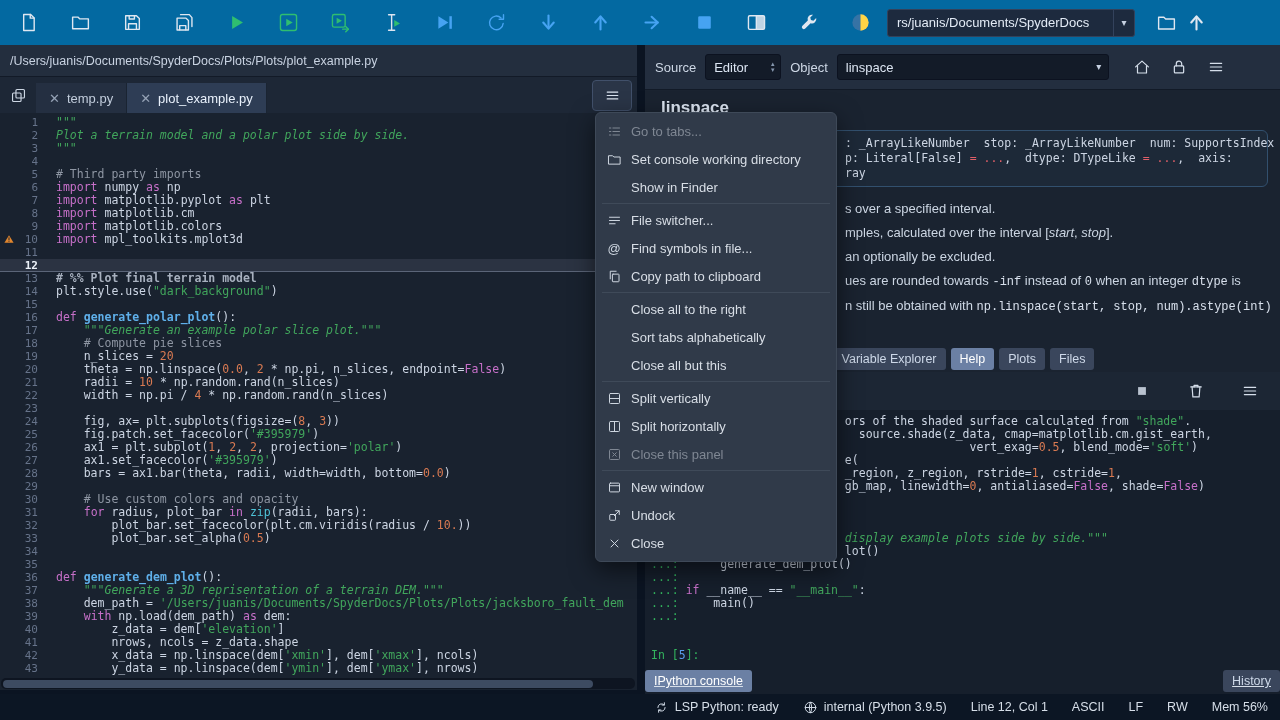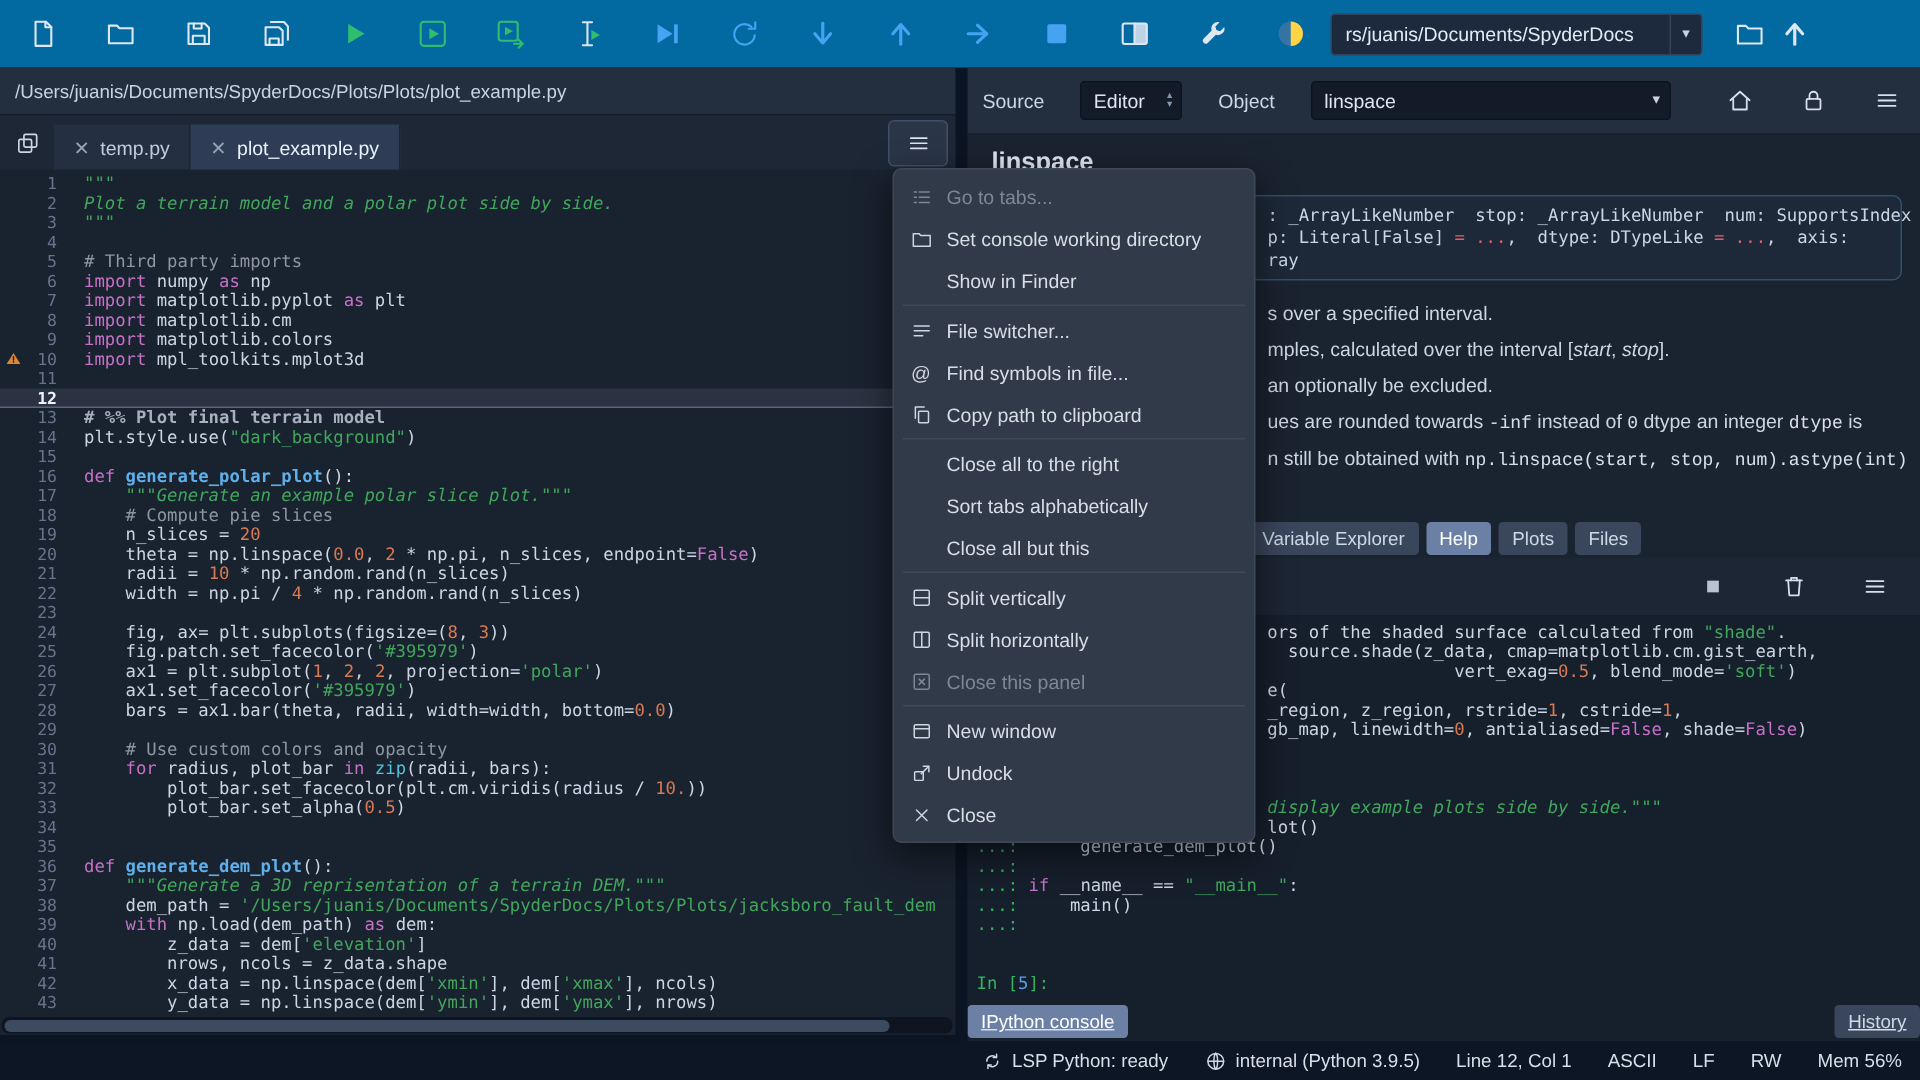--- a/index.html
+++ b/index.html
@@ -54,21 +54,21 @@
   
   .tk-d{color:#ccd5e3;} .tk-kw{color:#c770c9;} .tk-str{color:#41a65c;} .tk-stri{color:#41a65c;font-style:italic;}
   .tk-com{color:#8e96a3;} .tk-cell{color:#a7b0be;font-weight:700;} .tk-num{color:#d97a52;}
   .tk-def{color:#5fb0ea;font-weight:700;} .tk-b{color:#4fc4d9;} .tk-p{color:#33b45e;}
   .tk-blue{color:#5a9ded;} .tk-red{color:#e05f68;}
   .tk-t{color:#ccd6e3;} .tk-i{font-style:italic;color:#ccd6e3;}
   .tk-c{font-family:Liberation Mono, monospace;font-size:12px;color:#d8e0ec;}
 
   
   #right-panel{left:645px;top:45px;width:635px;height:649px;background:#1a2330;overflow:hidden;}
-  #help-header{height:45px;background:#232e3f;display:flex;align-items:center;padding:0 10px;gap:24px;
+  #help-header{height:45px;background:#232e3f;display:flex;align-items:center;padding:0 10px;gap:9px;
                border-bottom:1px solid #121a27;box-sizing:border-box;}
   .hlabel{font-size:13px;color:#cdd7e5;}
   .combo{height:26px;background:#131b28;border:1px solid #0c1220;border-radius:3px;display:flex;
          align-items:center;font-size:13px;color:#dce5f2;padding-left:8px;box-sizing:border-box;}
   .combo.small{width:76px;}
   .spin{margin-left:auto;width:15px;display:flex;flex-direction:column;align-items:center;color:#8596ad;}
   .spin .ig{font-size:7px;line-height:6px;}
   .combo.wide{width:272px;}
   .combo .caret{margin-left:auto;width:18px;display:flex;justify-content:center;color:#c7d2e3;font-size:10px;}
   .hbtn{width:28px;height:28px;display:flex;align-items:center;justify-content:center;color:#d6dfeb;}
@@ -409,21 +409,21 @@
           <div id="sig-lines">
             <div class="sig-line"><span class="tk-d">: _ArrayLikeNumber  stop: _ArrayLikeNumber  num: SupportsIndex</span><span class="tk-red"> = ...</span></div>
             <div class="sig-line"><span class="tk-d">p: Literal[False]</span><span class="tk-red"> = ...</span><span class="tk-d">,  dtype: DTypeLike</span><span class="tk-red"> = ...</span><span class="tk-d">,  axis:</span></div>
             <div class="sig-line"><span class="tk-d">ray</span></div>
           </div>
         </div>
       <div id="help-paras">
           <p><span class="tk-t">s over a specified interval.</span></p>
           <p><span class="tk-t">mples, calculated over the interval [</span><span class="tk-i">start</span><span class="tk-t">, </span><span class="tk-i">stop</span><span class="tk-t">].</span></p>
           <p><span class="tk-t">an optionally be excluded.</span></p>
-          <p><span class="tk-t">ues are rounded towards </span><span class="tk-c">-inf</span><span class="tk-t"> instead of </span><span class="tk-c">0</span><span class="tk-t"> dtype an integer </span><span class="tk-c">dtype</span><span class="tk-t"> is</span></p>
+          <p><span class="tk-t">ues are rounded towards </span><span class="tk-c">-inf</span><span class="tk-t"> instead of </span><span class="tk-c">0</span><span class="tk-t"> when an integer </span><span class="tk-c">dtype</span><span class="tk-t"> is</span></p>
           <p><span class="tk-t">n still be obtained with </span><span class="tk-c">np.linspace(start, stop, num).astype(int)</span></p>
         </div>
     </div>
 
     <div id="pane-tabs">
         <div class="ptab">Variable Explorer</div>
         <div class="ptab act">Help</div>
         <div class="ptab">Plots</div>
         <div class="ptab">Files</div>
       </div>

